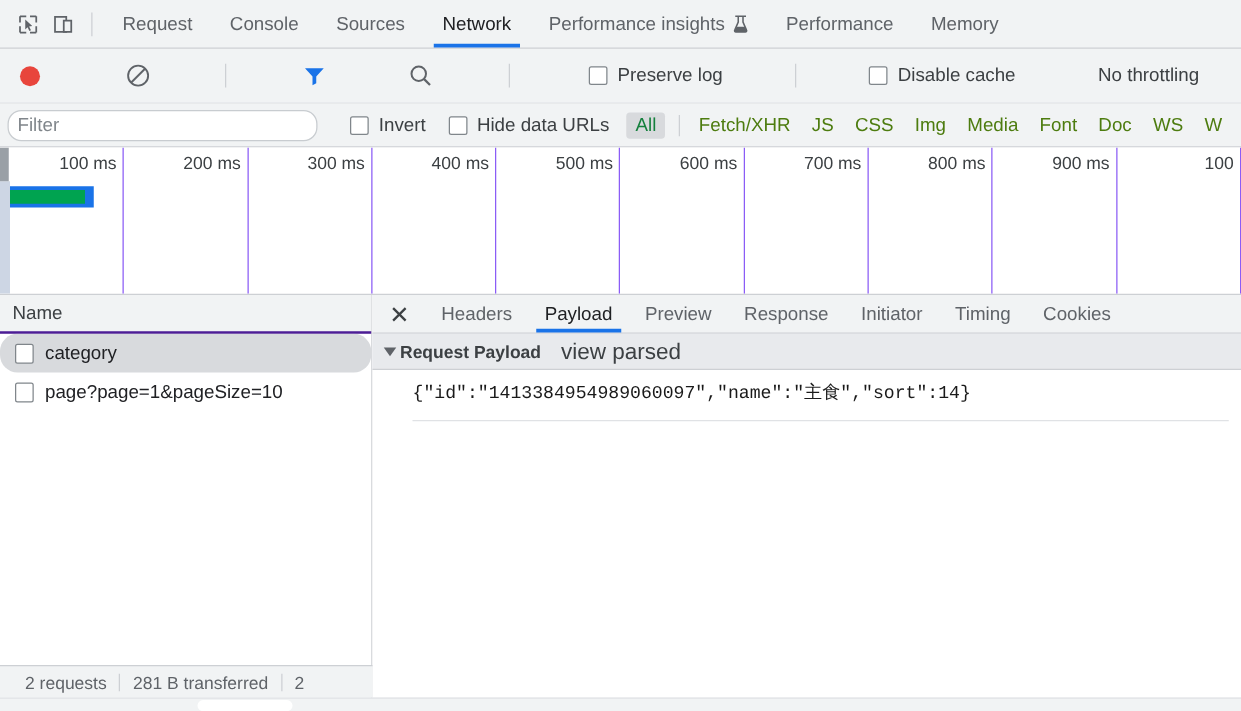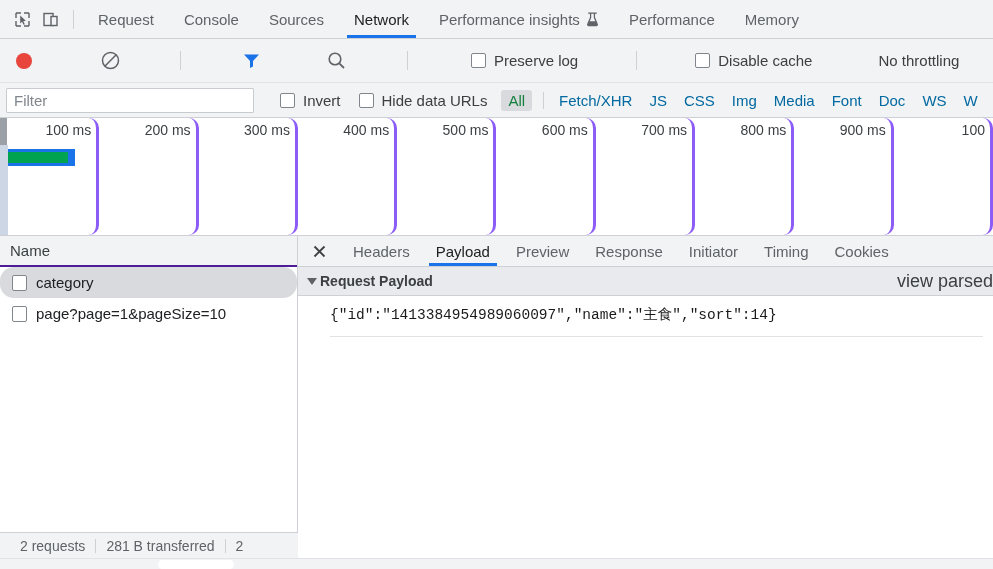--- a/index.html
+++ b/index.html
@@ -77,51 +77,50 @@
     height: 35px; min-height: 35px;
     background: #f1f3f4;
     border-bottom: 1px solid #cdd0d4;
     display: flex; align-items: center;
     padding-left: 6px;
   }
   .filter-input {
     width: 248px; height: 25px;
     background: #fff;
     border: 1px solid #c8ccd0;
-    border-radius: 1px;
+    border-radius: 11px;
     padding: 0 7px;
     font-size: 15px;
     color: #3c4043;
     font-family: "Liberation Sans", sans-serif;
   }
   .filter-input::placeholder { color: #80868b; opacity: 1; }
   .type-sep { width: 1px; height: 17px; background: #cdd0d4; margin: 0 8px; flex: 0 0 auto; }
   .type-chip {
-    font-size: 15px; color: #0369a1;
+    font-size: 15px; color: #4d7c0f;
     padding: 2px 7px;
     border-radius: 3px;
     white-space: nowrap;
     margin-right: 3px;
   }
   .type-chip.selected { background: #d8dadd; color: #15803d; }
 
   
   .overview {
     height: 118px; min-height: 118px;
     background: #ffffff;
     border-bottom: 1px solid #cdd0d4;
     position: relative;
     overflow: hidden;
   }
   .ov-grid { position: absolute; inset: 0; display: flex; }
   .ov-cell {
     flex: 1 1 0;
-    border-right: 3px solid #8b5cf6;
+    border-right: 1px solid #8b5cf6;
     position: relative;
-    border-radius: 10px;
   }
   .ov-cell .tick {
     position: absolute; right: 5px; top: 4px;
     font-size: 14px; color: #3c4043;
     white-space: nowrap;
   }
   .ov-handle {
     position: absolute; left: 0; top: 0;
     width: 7px; height: 27px;
     background: #9aa0a6;
@@ -211,21 +210,20 @@
     content: ""; position: absolute; left: 6px; right: 6px; bottom: 0;
     height: 3px; background: #1a73e8;
   }
   .payload-head {
     height: 29px; min-height: 29px;
     background: #e8eaed;
     border-bottom: 1px solid #cdd0d4;
     display: flex; align-items: center;
     padding-left: 9px;
     gap: 16px;
-    justify-content: space-between;
   }
   .tri {
     width: 0; height: 0;
     border-left: 5.5px solid transparent;
     border-right: 5.5px solid transparent;
     border-top: 7px solid #5f6368;
     margin-right: 3px;
     flex: 0 0 auto;
   }
   .payload-title { font-size: 14px; font-weight: bold; color: #3c4043; white-space: nowrap; }

